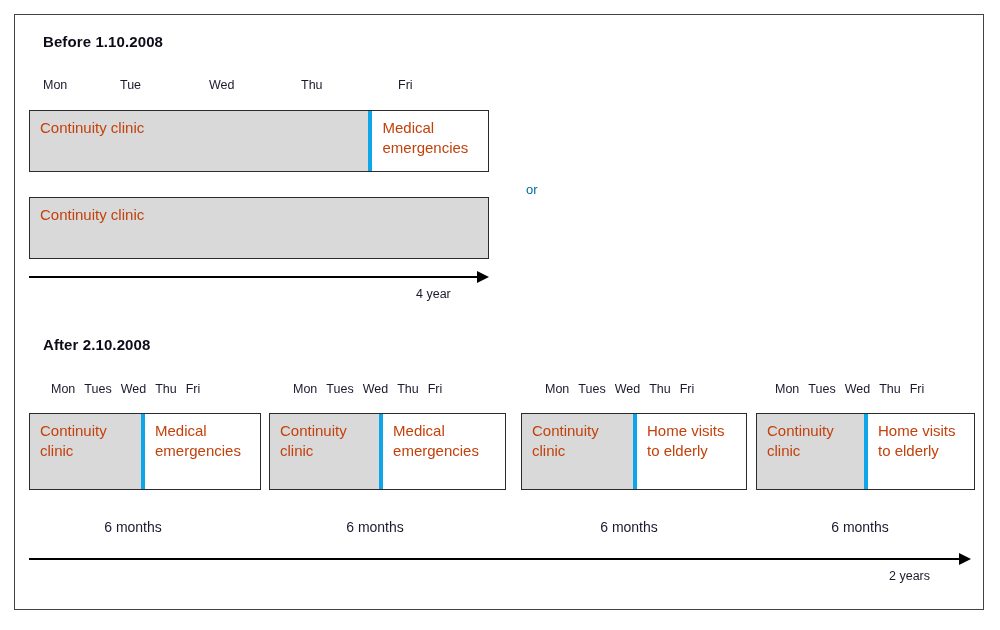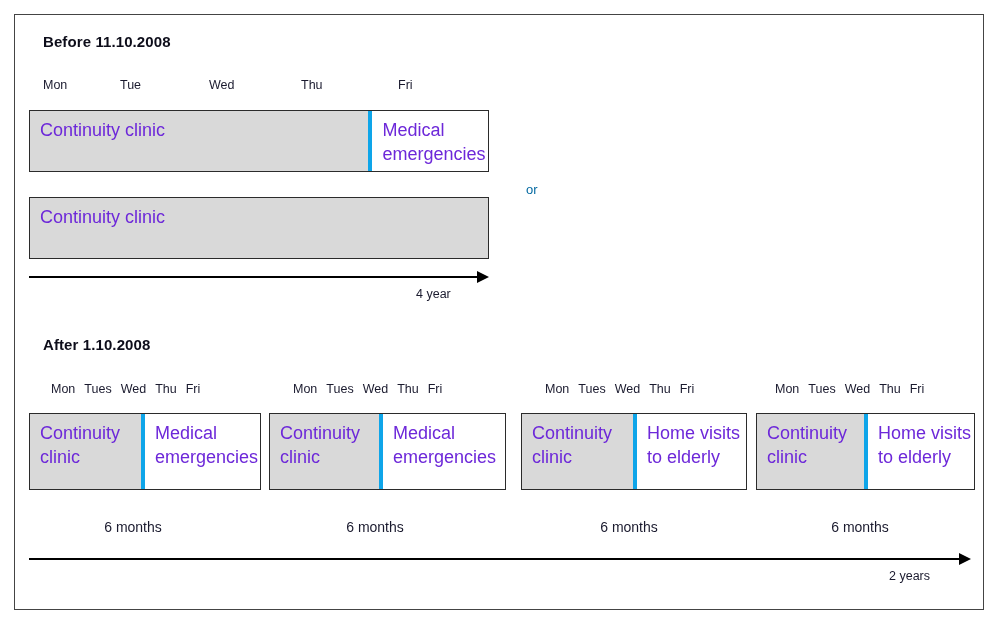--- a/index.html
+++ b/index.html
@@ -54,23 +54,23 @@
   .bar {
     box-sizing: border-box;
     border: 1px solid #2b2b2b;
     display: flex;
     background: #ffffff;
   }
   .cell {
     box-sizing: border-box;
     display: flex;
     align-items: flex-start;
-    font-size: 18px;
+    font-size: 15px;
     line-height: 1.35;
-    color: #6d28d9;
+    color: #c2410c;
     padding: 7px 0 8px 10px;
     white-space: pre-line;
   }
   .cell.grey { background: #d9d9d9; }
   .cell.white { background: #ffffff; }
   .cell.div-left { border-left: 4px solid #0ea5e9; }
 
   
   .arrow-line {
     position: absolute;
@@ -101,21 +101,21 @@
     color: #1a1a2e;
     white-space: nowrap;
     text-align: center;
   }
 </style>
 </head>
 <body>
 
 <div id="frame">
 
-  <div class="section-title abs" style="left:28px; top:18px;">Before 11.10.2008</div>
+  <div class="section-title abs" style="left:28px; top:18px;">Before 1.10.2008</div>
 
   <div class="day-label abs" style="left:28px; top:63px;">Mon</div>
   <div class="day-label abs" style="left:105px; top:63px;">Tue</div>
   <div class="day-label abs" style="left:194px; top:63px;">Wed</div>
   <div class="day-label abs" style="left:286px; top:63px;">Thu</div>
   <div class="day-label abs" style="left:383px; top:63px;">Fri</div>
 
   <div class="bar abs" style="left:14px; top:95px; width:460px; height:62px;">
     <div class="cell grey" style="width:340px;">Continuity clinic</div>
     <div class="cell white div-left" style="width:120px;">Medical
@@ -125,21 +125,21 @@
   <div class="or-text abs" style="left:511px; top:167px;">or</div>
 
   <div class="bar abs" style="left:14px; top:182px; width:460px; height:62px;">
     <div class="cell grey" style="width:458px;">Continuity clinic</div>
   </div>
 
   <div class="arrow-line" style="left:14px; top:261px; width:450px;"></div>
   <div class="arrow-head" style="left:462px; top:256px;"></div>
   <div class="caption abs" style="left:401px; top:272px;">4 year</div>
 
-  <div class="section-title abs" style="left:28px; top:321px;">After 1.10.2008</div>
+  <div class="section-title abs" style="left:28px; top:321px;">After 2.10.2008</div>
 
   <div class="day-row abs" style="left:36px; top:367px;">
     <span>Mon</span>
     <span>Tues</span>
     <span>Wed</span>
     <span>Thu</span>
     <span>Fri</span>
   </div>
 
   <div class="bar abs" style="left:14px; top:398px; width:232px; height:77px;">

